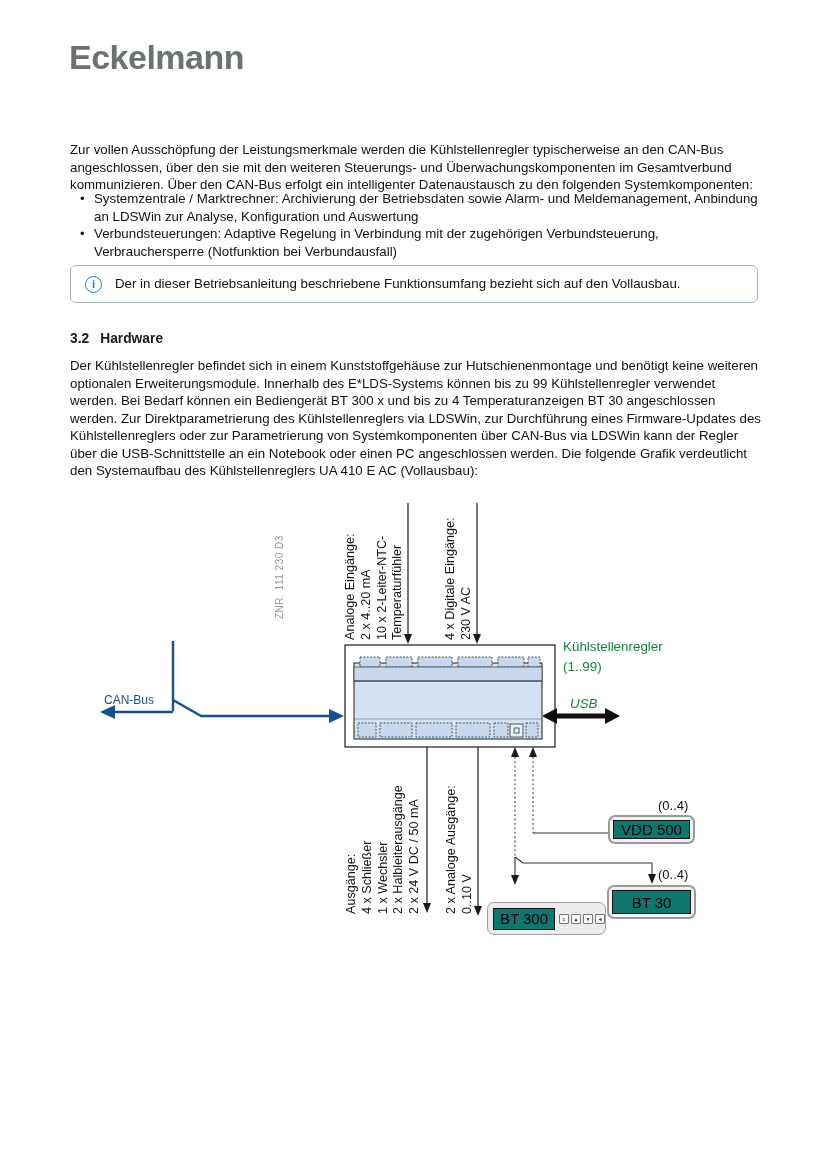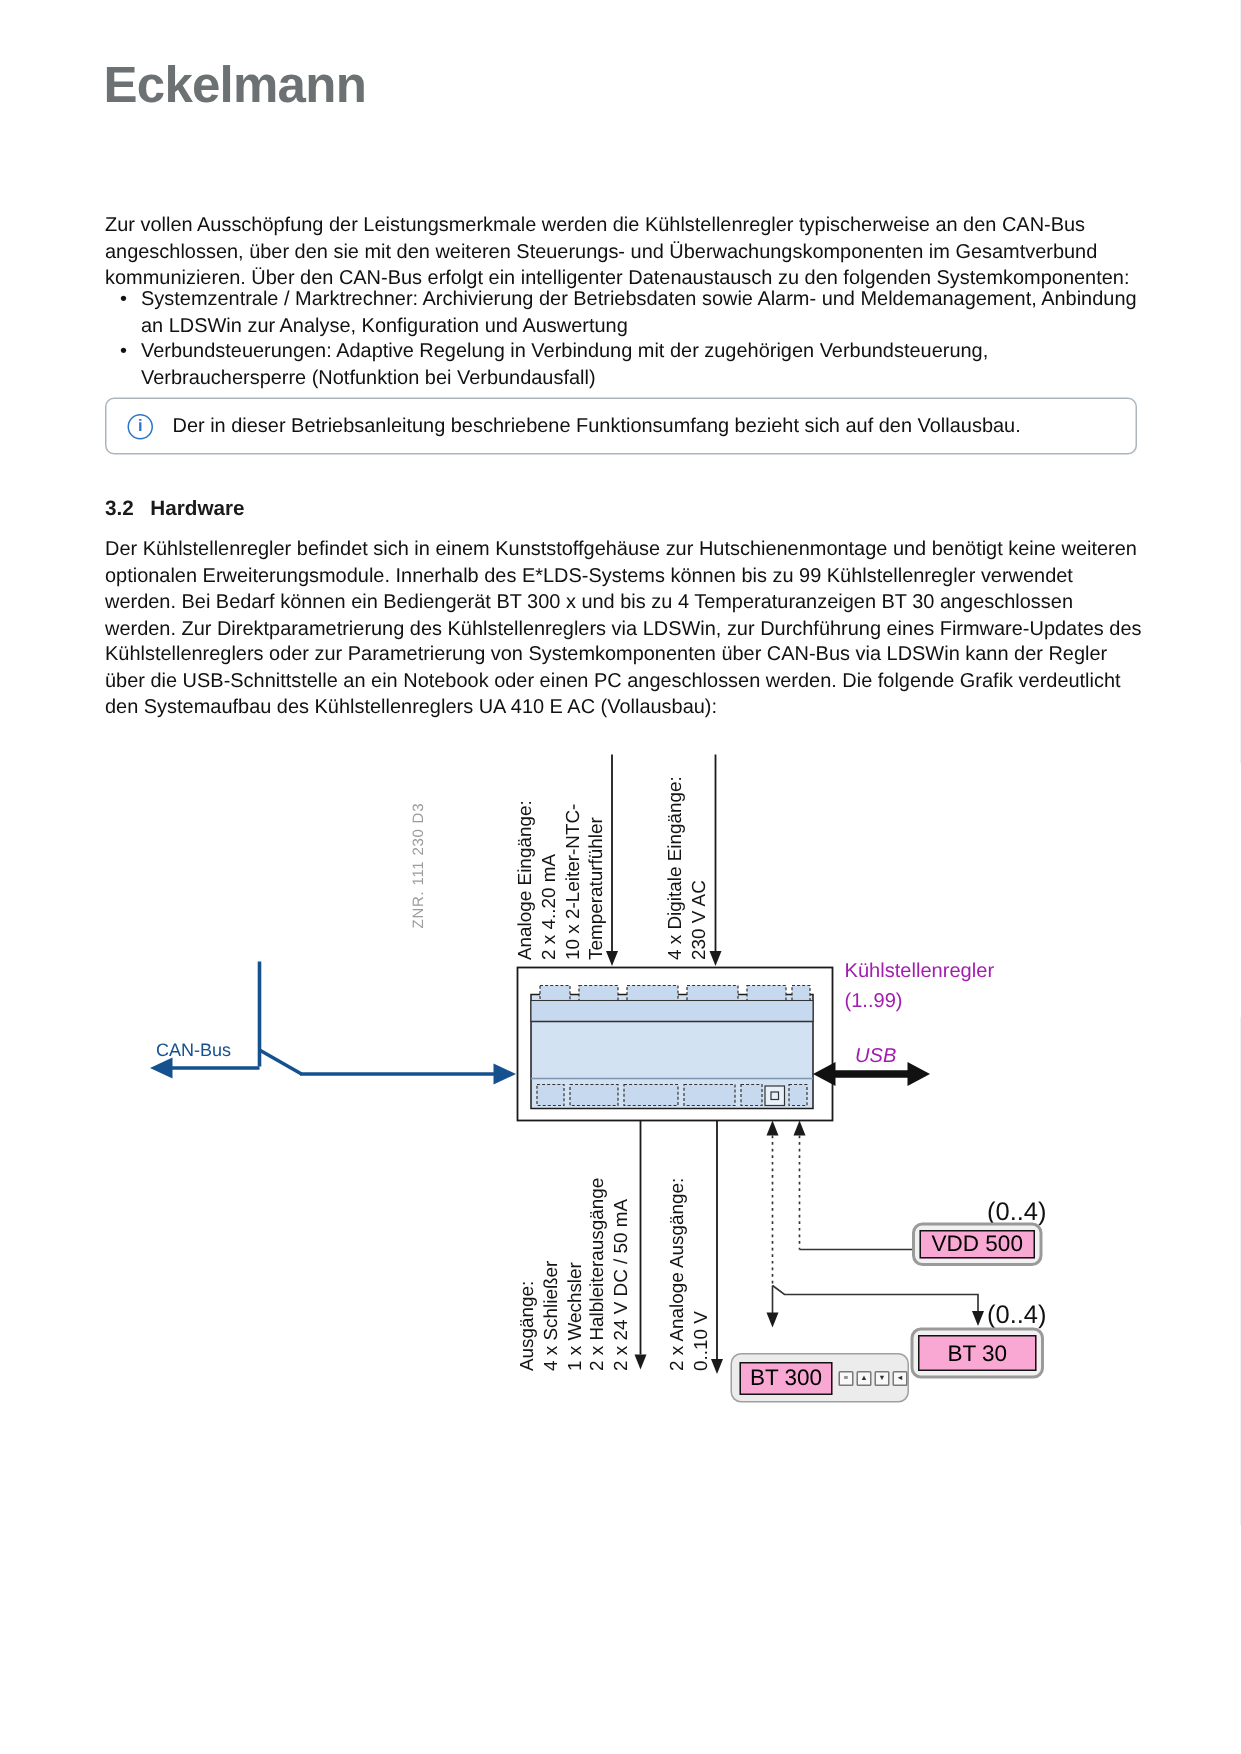--- a/index.html
+++ b/index.html
@@ -28,21 +28,21 @@
     border:1.6px solid #2b77c5; color:#2b77c5; font-size:11px; font-weight:bold;
     display:flex; align-items:center; justify-content:center; font-style:normal;
   }
   .heading { position:absolute; left:70px; top:331px; font-size:13.8px; font-weight:bold; }
   .heading .num { margin-right:11px; }
   .para2 { position:absolute; left:70px; top:357px; width:694px; }
 
   
   .diagram { position:absolute; left:60px; top:495px; width:710px; height:455px; }
   .diagram svg { position:absolute; left:0; top:0; }
-  .dlabel { position:absolute; font-size:13.4px; color:#a21caf; line-height:19.5px; }
+  .dlabel { position:absolute; font-size:13.4px; color:#15803d; line-height:19.5px; }
   .rlabel {
     position:absolute; transform:rotate(-90deg); transform-origin:0 0;
     white-space:pre-line; font-size:12.6px; line-height:15.8px; color:#151515;
   }
   .znr {
     position:absolute; transform:rotate(-90deg); transform-origin:0 0;
     font-size:10px; letter-spacing:0.5px; color:#9b9b9b; white-space:nowrap;
   }
   .canbus-label { position:absolute; left:44px; top:198px; font-size:12px; color:#16518f; }
 
@@ -65,31 +65,31 @@
     position:absolute; left:0; right:0; bottom:6px; text-align:center;
     font-size:10px; color:#b4baba;
   }
 
   
   .pbox {
     position:absolute; border:2px solid #9a9a9a; border-radius:7px;
     background:#f1f1f1; padding:3px; display:flex; align-items:stretch; gap:4px;
   }
   .pbox .inner {
-    flex:1; border:1.5px solid #121212; background:#f9a8d4;
+    flex:1; border:1.5px solid #121212; background:#0f766e;
     display:flex; align-items:center; justify-content:center; font-size:15px; color:#000;
   }
   .bt300 { background:#ececec; border:1.5px solid #a0a0a0; align-items:center; padding:3px 5px;margin-top:16px; }
   .bt300 .inner { flex:0 0 62px; height:22px; }
   .btns { display:flex; gap:2px; }
   .btns .btn {
     width:10px; height:10px; background:#f8f8f8; border:1px solid #787878; border-radius:1px;
     font-size:5px; color:#333; display:flex; align-items:center; justify-content:center; overflow:hidden;
   }
-  .count { position:absolute; font-size:17px; color:#111;text-align:center; }
+  .count { position:absolute; font-size:13px; color:#111;text-align:center; }
 
   .footer { position:absolute; left:70px; right:69px; top:1116px; font-size:13.3px; color:#111; }
   .footer .c { position:absolute; left:0; right:0; text-align:center; }
   .footer .r { position:absolute; right:0; }
 </style>
 </head>
 <body>
 
 <div class="page">
 

